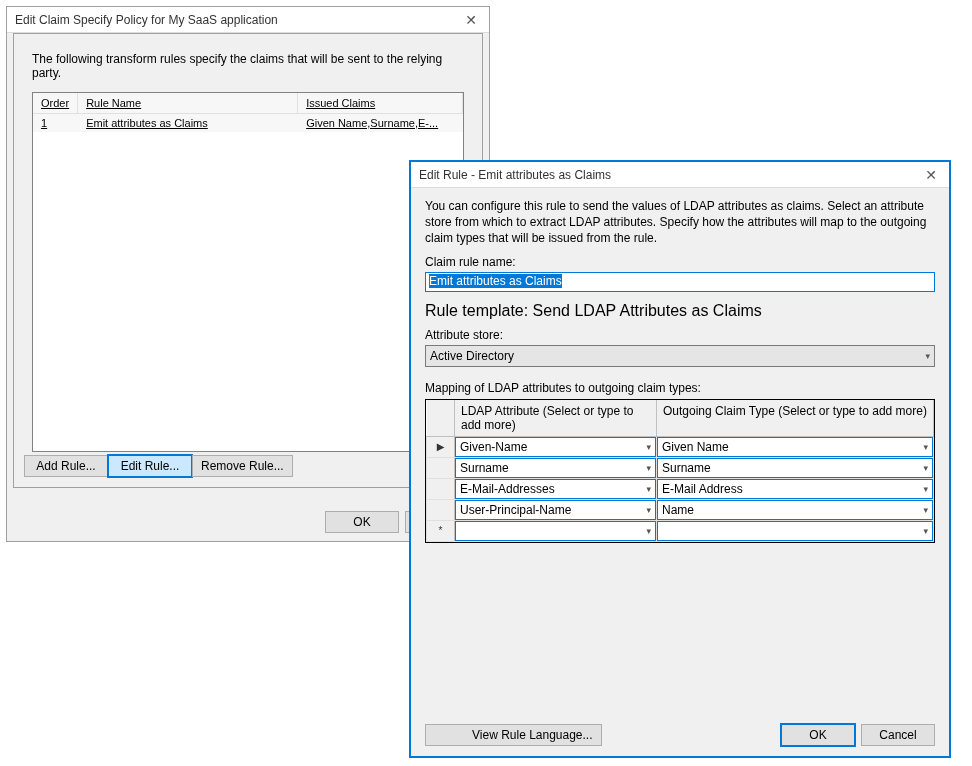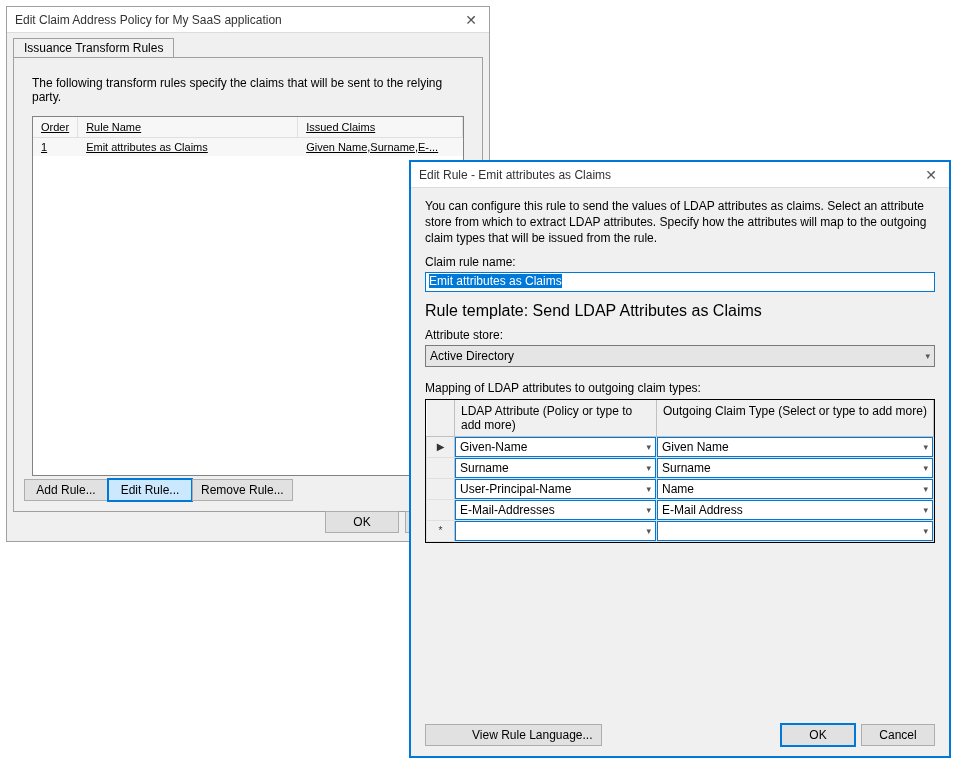--- a/index.html
+++ b/index.html
@@ -251,25 +251,22 @@
       min-width: 130px;
       padding-left: 46px;
     }
     .th-sel { width: 28px; background:#f0f0f0; border-right:1px solid #c0c0c0; border-bottom:1px solid #c0c0c0;}
   </style>
 </head>
 <body>
 
 <div class="window dlg1">
   <div class="titlebar">
-    <span class="title-text">Edit Claim Address Policy for My SaaS application</span>
+    <span class="title-text">Edit Claim Specify Policy for My SaaS application</span>
     <span class="close-x">✕</span>
-  </div>
-  <div class="tab-row">
-    <span class="tab">Issuance Transform Rules</span>
   </div>
   <div class="tab-pane">
     <div class="desc-text">The following transform rules specify the claims that will be sent to the relying party.</div>
     <div class="rules-table-wrap">
       <table class="rules-table">
         <thead>
           <tr>
             <th class="col-order">Order</th>
             <th class="col-rule">Rule Name</th>
             <th>Issued Claims</th>
@@ -323,21 +320,21 @@
     <div class="mapping-wrap">
       <table class="mapping-table">
         <colgroup>
           <col style="width:28px">
           <col style="width:202px">
           <col>
         </colgroup>
         <thead>
           <tr>
             <th class="th-sel"></th>
-            <th>LDAP Attribute (Policy or type to add more)</th>
+            <th>LDAP Attribute (Select or type to add more)</th>
             <th>Outgoing Claim Type (Select or type to add more)</th>
           </tr>
         </thead>
         <tbody>
           <tr>
             <td class="row-marker">▶</td>
             <td>
                 <div class="dcell">
                   <span>Given-Name</span>
                   <span class="dcell-arrow">▾</span>
@@ -362,42 +359,42 @@
                 <div class="dcell">
                   <span>Surname</span>
                   <span class="dcell-arrow">▾</span>
                 </div>
               </td>
           </tr>
           <tr>
             <td class="row-marker"></td>
             <td>
                 <div class="dcell">
+                  <span>E-Mail-Addresses</span>
+                  <span class="dcell-arrow">▾</span>
+                </div>
+              </td>
+            <td>
+                <div class="dcell">
+                  <span>E-Mail Address</span>
+                  <span class="dcell-arrow">▾</span>
+                </div>
+              </td>
+          </tr>
+          <tr>
+            <td class="row-marker"></td>
+            <td>
+                <div class="dcell">
                   <span>User-Principal-Name</span>
                   <span class="dcell-arrow">▾</span>
                 </div>
               </td>
             <td>
                 <div class="dcell">
                   <span>Name</span>
-                  <span class="dcell-arrow">▾</span>
-                </div>
-              </td>
-          </tr>
-          <tr>
-            <td class="row-marker"></td>
-            <td>
-                <div class="dcell">
-                  <span>E-Mail-Addresses</span>
-                  <span class="dcell-arrow">▾</span>
-                </div>
-              </td>
-            <td>
-                <div class="dcell">
-                  <span>E-Mail Address</span>
                   <span class="dcell-arrow">▾</span>
                 </div>
               </td>
           </tr>
           <tr>
             <td class="row-marker">*</td>
             <td>
                 <div class="dcell">
                   <span></span>
                   <span class="dcell-arrow">▾</span>

